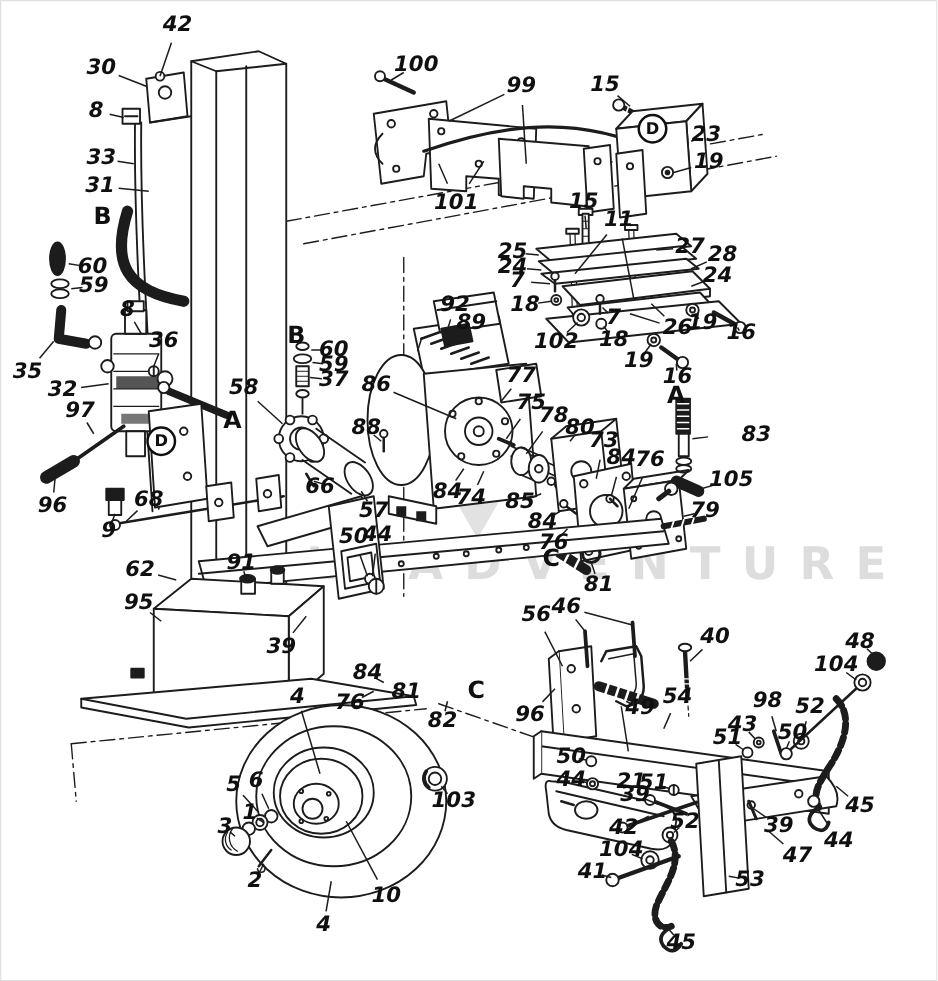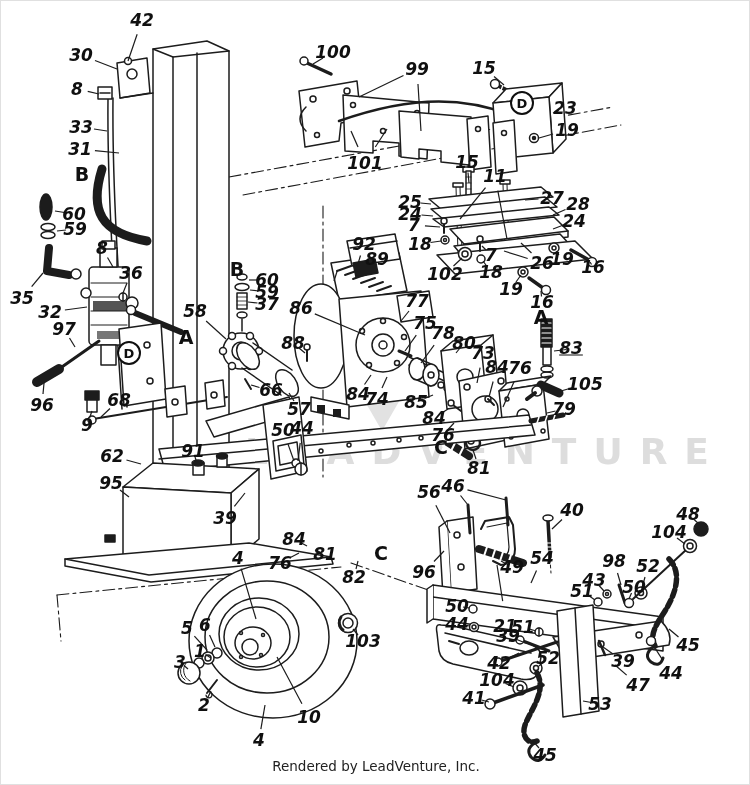--- a/index.html
+++ b/index.html
@@ -526,21 +526,21 @@
       <div class="callout" style="left: 118px; top: 399px;">68</div>
       <div class="callout" style="left: 101px; top: 247px;">8</div>
       <div class="callout" style="left: 130px; top: 272px;">36</div>
       <div class="callout letter" style="left: 185px; top: 336px;">A</div>
       <div class="callout circled" style="left: 128px; top: 352px;">D</div>
       <div class="callout" style="left: 194px; top: 310px;">58</div>
       <div class="callout letter" style="left: 236px; top: 268px;">B</div>
       <div class="callout" style="left: 266px; top: 279px;">60</div>
       <div class="callout" style="left: 266px; top: 291px;">59</div>
       <div class="callout" style="left: 266px; top: 303px; text-align: center;">37</div>
-      <div class="callout" style="left: 270px; top: 389px;">66</div>
+      <div class="callout" style="left: 255px; top: 389px;">66</div>
       <div class="callout" style="left: 298px; top: 408px;">57</div>
       <div class="callout" style="left: 192px; top: 450px;">91</div>
       <div class="callout" style="left: 111px; top: 455px;">62</div>
       <div class="callout" style="left: 110px; top: 482px;">95</div>
       <div class="callout" style="left: 224px; top: 517px;">39</div>
       <div class="callout" style="left: 282px; top: 429px;">50</div>
       <div class="callout" style="left: 301px; top: 427px;">44</div>
       <div class="callout" style="left: 293px; top: 538px;">84</div>
       <div class="callout" style="left: 324px; top: 553px;">81</div>
       <div class="callout" style="left: 279px; top: 562px;">76</div>
@@ -573,21 +573,21 @@
       <div class="callout" style="left: 577px; top: 203px;">28</div>
       <div class="callout" style="left: 573px; top: 220px;">24</div>
       <div class="callout" style="left: 490px; top: 254px;">7</div>
       <div class="callout" style="left: 490px; top: 271px;">18</div>
       <div class="callout" style="left: 541px; top: 262px;">26</div>
       <div class="callout" style="left: 561px; top: 258px;">19</div>
       <div class="callout" style="left: 592px; top: 266px;">16</div>
       <div class="callout" style="left: 510px; top: 288px;">19</div>
       <div class="callout" style="left: 541px; top: 301px;">16</div>
       <div class="callout letter" style="left: 540px; top: 316px;">A</div>
-      <div class="callout" style="left: 570px; top: 347px; text-decoration: underline;">83</div>
+      <div class="callout" style="left: 604px; top: 347px;">83</div>
       <div class="callout" style="left: 584px; top: 383px;">105</div>
       <div class="callout" style="left: 563px; top: 408px;">79</div>
       <div class="callout" style="left: 363px; top: 243px;">92</div>
       <div class="callout" style="left: 340px; top: 258px; margin-left: 36px;">89</div>
       <div class="callout" style="left: 300px; top: 307px;">86</div>
       <div class="callout" style="left: 292px; top: 342px;">88</div>
       <div class="callout" style="left: 416px; top: 300px;">77</div>
       <div class="callout" style="left: 424px; top: 322px;">75</div>
       <div class="callout" style="left: 442px; top: 332px;">78</div>
       <div class="callout" style="left: 463px; top: 342px;">80</div>
@@ -624,14 +624,13 @@
       <div class="callout" style="left: 637px; top: 684px;">47</div>
       <div class="callout" style="left: 670px; top: 672px;">44</div>
       <div class="callout" style="left: 498px; top: 662px;">42</div>
       <div class="callout" style="left: 547px; top: 657px;">52</div>
       <div class="callout" style="left: 496px; top: 679px;">104</div>
       <div class="callout" style="left: 473px; top: 697px;">41</div>
       <div class="callout" style="left: 599px; top: 703px;">53</div>
       <div class="callout" style="left: 544px; top: 754px;">45</div>
     </div>
 
-  <div class="footer">Rendered by LeadVenture, Inc.</div>
 </div>
 
 </body></html>

